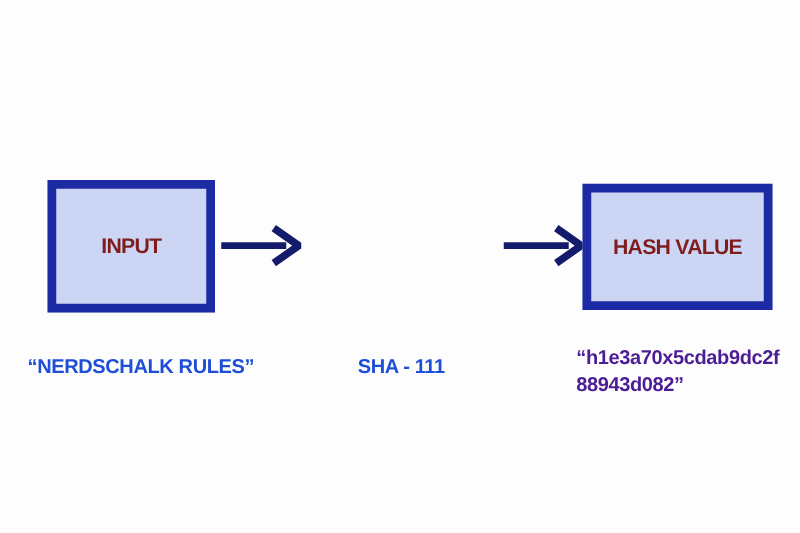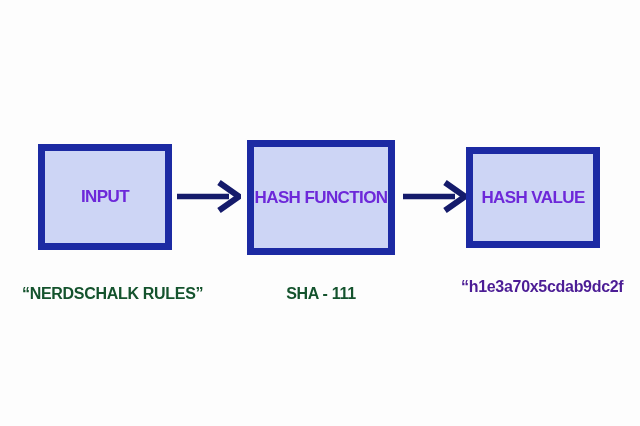--- a/index.html
+++ b/index.html
@@ -19,40 +19,40 @@
     position: absolute;
     box-sizing: border-box;
     background: #cdd5f5;
     border: 7px solid #1c2aa3;
     display: flex;
     align-items: center;
     justify-content: center;
   }
   #node-input         { left: 38px;  top: 144px; width: 134px; height: 106px; }
   #node-hash-function { left: 247px; top: 140px; width: 148px; height: 115px; }
-  #node-hash-value    { left: 466px; top: 147px; width: 134px; height: 101px; }
+  #node-hash-value    { left: 466px; top: 147px; width: 152px; height: 101px; }
   .node-label {
     font-weight: 700;
     font-size: 17px;
     letter-spacing: -0.6px;
-    color: #6d28d9;
+    color: #7f1d1d;
     white-space: nowrap;
   }
   .arrow {
     position: absolute;
     display: block;
   }
   #arrow-1 { left: 175px; top: 179px; }
   #arrow-2 { left: 401px; top: 179px; }
   .caption {
     position: absolute;
     font-weight: 700;
     font-size: 16px;
     letter-spacing: -0.3px;
-    color: #14532d;
+    color: #1d4ed8;
     text-align: center;
     white-space: nowrap;
   }
   #caption-input         { left: 22px;  top: 285px; width: 180px; }
   #caption-hash-function { left: 247px; top: 285px; width: 148px; }
   .hash-caption {
     position: absolute;
     left: 461px;
     top: 276px;
     width: 178px;
@@ -71,34 +71,32 @@
 
   <div class="node" id="node-input">
     <span class="node-label">INPUT</span>
   </div>
 
   <svg class="arrow" id="arrow-1" width="66" height="35" viewBox="0 0 66 35">
     <line x1="2" y1="17.5" x2="54" y2="17.5" stroke-width="5.5" stroke="#151b6b"></line>
     <polyline points="44,3.5 64,17.5 44,31.5" fill="none" stroke-width="6" stroke-linejoin="miter" stroke="#151b6b"></polyline>
   </svg>
 
-  <div class="node" id="node-hash-function">
-    <span class="node-label">HASH FUNCTION</span>
-  </div>
 
   <svg class="arrow" id="arrow-2" width="66" height="35" viewBox="0 0 66 35">
     <line x1="2" y1="17.5" x2="54" y2="17.5" stroke-width="5.5" stroke="#151b6b"></line>
     <polyline points="44,3.5 64,17.5 44,31.5" fill="none" stroke-width="6" stroke-linejoin="miter" stroke="#151b6b"></polyline>
   </svg>
 
   <div class="node" id="node-hash-value">
     <span class="node-label">HASH VALUE</span>
   </div>
 
   <div class="caption" id="caption-input">“NERDSCHALK RULES”</div>
 
   <div class="caption" id="caption-hash-function">SHA - 111</div>
 
   <div class="hash-caption">
     <div>“h1e3a70x5cdab9dc2f</div>
+    <div>88943d082”</div>
   </div>
 
 </div>
 
 </body></html>

